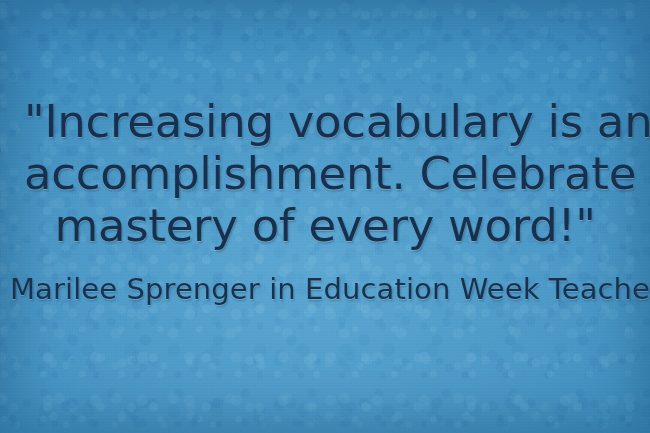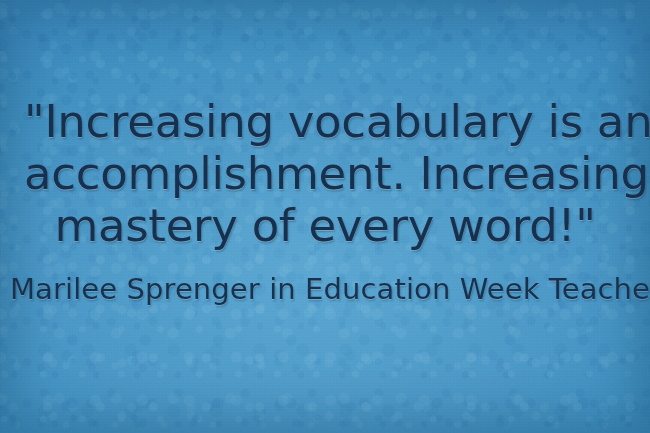--- a/index.html
+++ b/index.html
@@ -138,20 +138,20 @@
 
   <div class="bg-vignette"></div>
   <div class="bg-texture"></div>
   <div class="bg-grain"></div>
   <div class="bg-edge"></div>
 
   <div class="content">
 
     <div class="quote-block">
       <span class="quote-line">"Increasing vocabulary is an</span>
-      <span class="quote-line">accomplishment. Increasing</span>
+      <span class="quote-line">accomplishment. Celebrate</span>
       <span class="quote-line">mastery of every word!"</span>
     </div>
 
     <div class="attribution">Marilee Sprenger in Education Week Teacher</div>
 
   </div>
 </div>
 
 </body></html>

